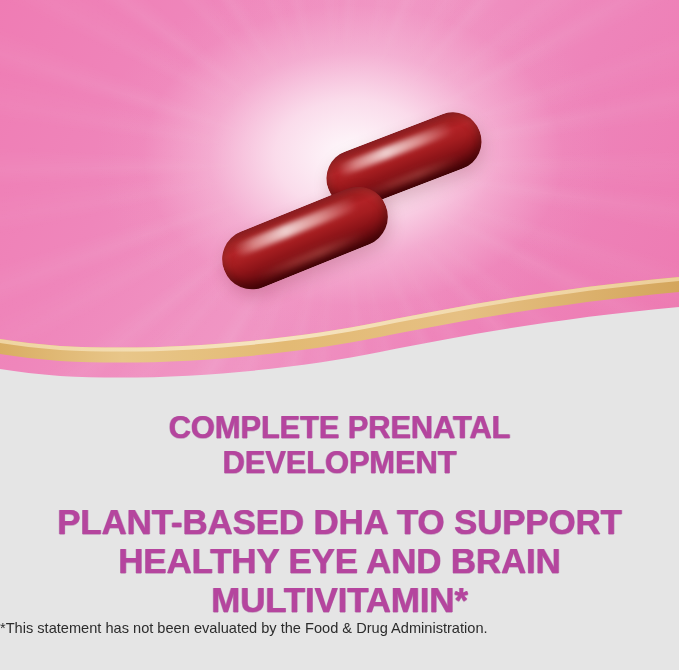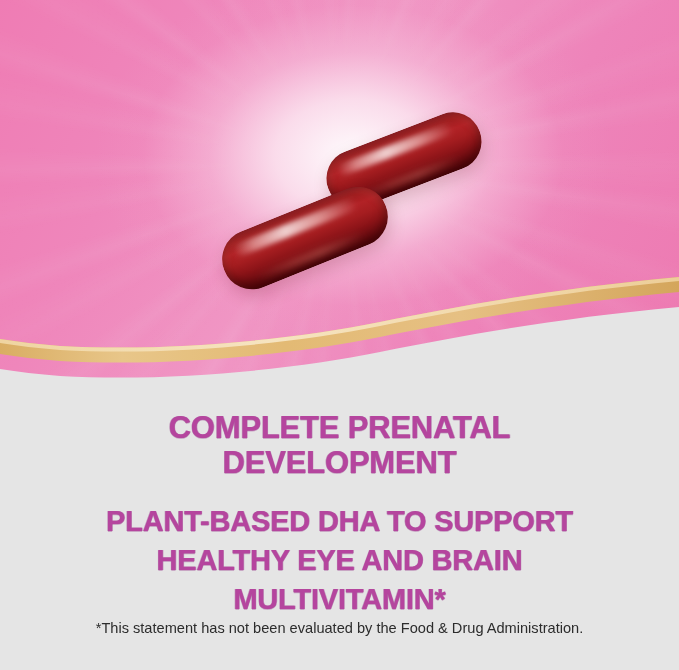--- a/index.html
+++ b/index.html
@@ -176,32 +176,31 @@
   }
 
   .headline-1 {
     font-size: 31px;
     line-height: 35px;
     width: 520px;
     padding-top: 16px;
   }
 
   .headline-2 {
-    font-size: 29px;
+    font-size: 35px;
     line-height: 39px;
     width: 620px;
     padding-top: 22px;
   }
 
   .disclaimer {
     position: absolute;
     left: 0;
     top: 617px;
     width: 679px;
-    text-align: center;
     color: #2c2c2c;
     font-size: 14.6px;
     line-height: 23px;
   }
   .disclaimer div { white-space: nowrap; }
 </style>
 </head>
 <body>
 
 <div class="product-card">

